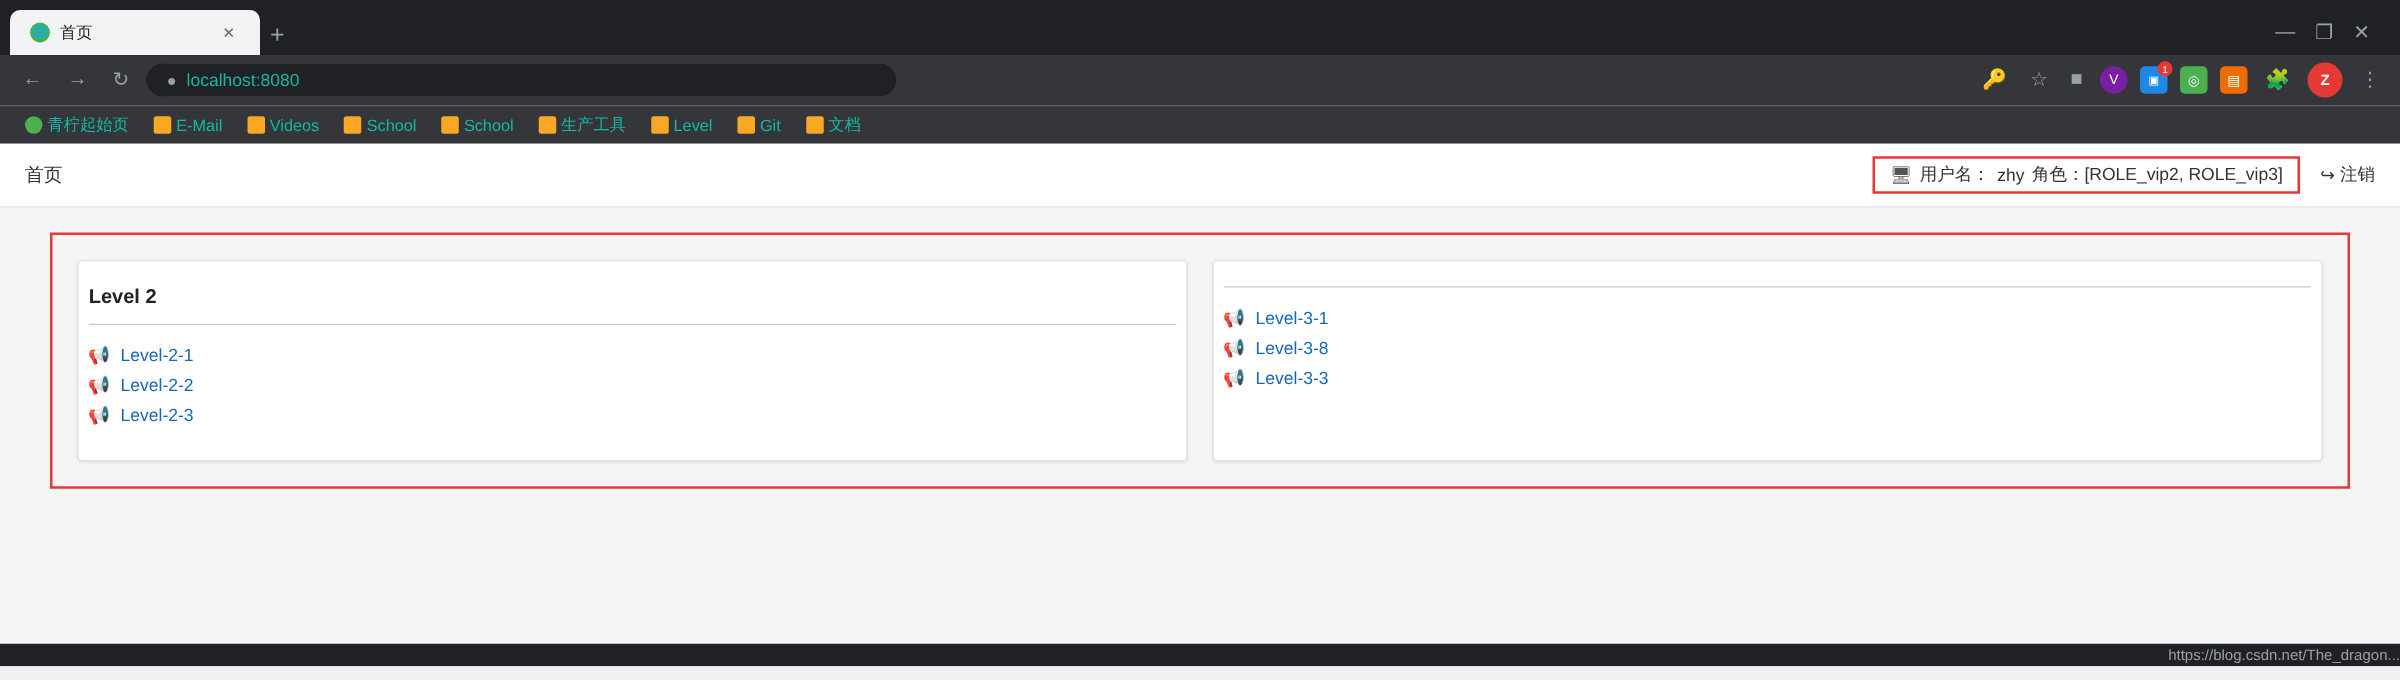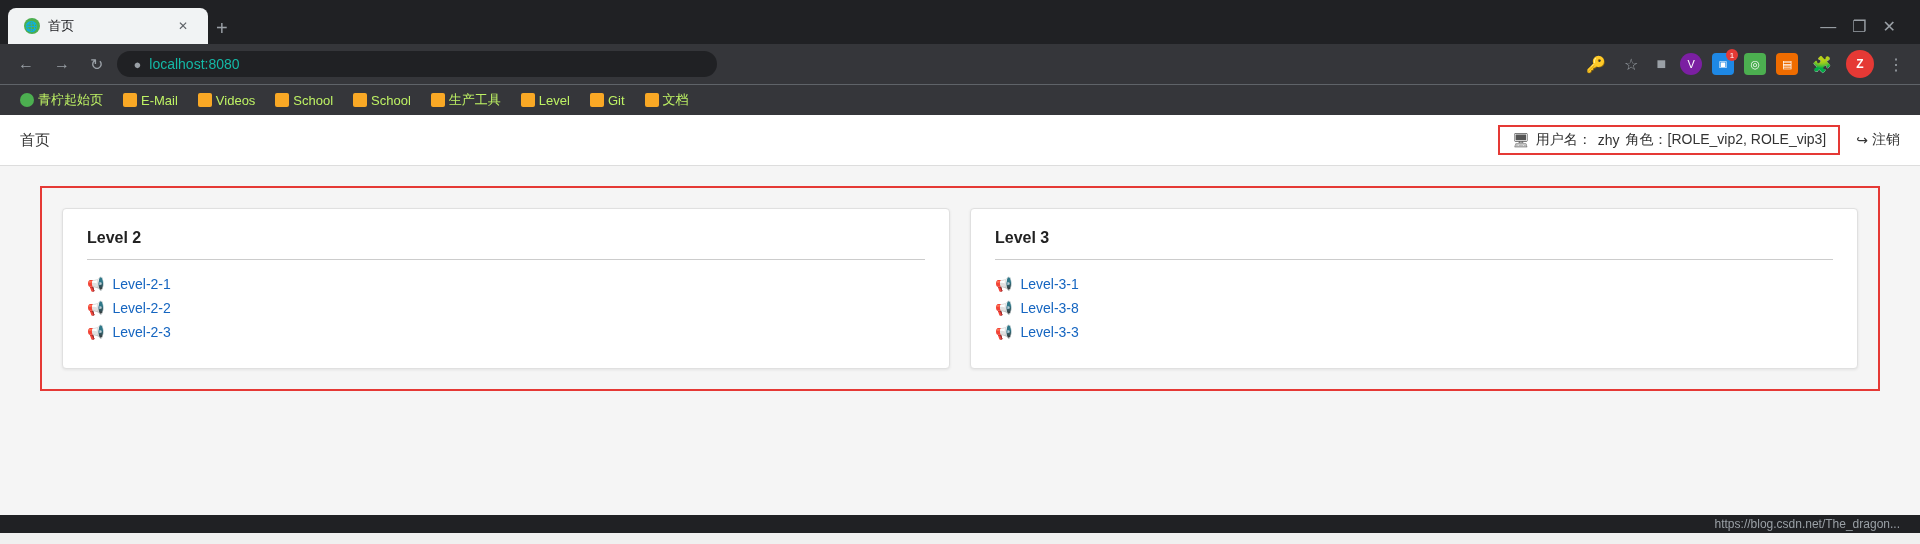--- a/index.html
+++ b/index.html
@@ -120,21 +120,21 @@
       gap: 4px;
       border-top: 1px solid #5f6368;
     }
     .bookmark-item {
       display: flex;
       align-items: center;
       gap: 4px;
       padding: 3px 8px;
       border-radius: 4px;
       cursor: pointer;
-      color: #bef264;
+      color: #14b8a6;
       font-size: 13px;
     }
     .bookmark-icon {
       width: 14px; height: 14px;
       background: #f9a825;
       border-radius: 2px;
       display: inline-block;
     }
     .bookmark-icon.green { background: #4CAF50; border-radius: 50%; }
 
@@ -198,21 +198,21 @@
       background: #f5f5f5;
     }
     .cards-container {
       display: flex;
       gap: 20px;
     }
     .card {
       background: white;
       border: 1px solid #e0e0e0;
       border-radius: 4px;
-      padding: 20px 24px;
+      padding: 20px 8px;
       flex: 1;
       box-shadow: 0 1px 3px rgba(0,0,0,0.08);
     }
     .card-title {
       font-size: 16px;
       font-weight: bold;
       color: #222;
       margin-bottom: 12px;
     }
     .card-divider {
@@ -230,21 +230,21 @@
       margin-bottom: 8px;
       cursor: pointer;
     }
     .megaphone-icon {
       color: #1565c0;
       font-size: 14px;
     }
 
     .status-bar {
       background: #202124;
-      padding: 2px 20px;
+      padding: 2px 0;
       font-size: 12px;
       color: #9aa0a6;
       text-align: right;
     }
   </style>
 </head>
 <body>
 
 <div class="browser-chrome">
 
@@ -362,21 +362,20 @@
             <span class="megaphone-icon">📢</span>
             <span>Level-2-2</span>
           </a>
           <a class="card-link">
             <span class="megaphone-icon">📢</span>
             <span>Level-2-3</span>
           </a>
         </div>
 
         <div class="card">
-          <div class="card-title">Level 3</div>
           <hr class="card-divider">
           <a class="card-link">
             <span class="megaphone-icon">📢</span>
             <span>Level-3-1</span>
           </a>
           <a class="card-link">
             <span class="megaphone-icon">📢</span>
             <span>Level-3-8</span>
           </a>
           <a class="card-link">

